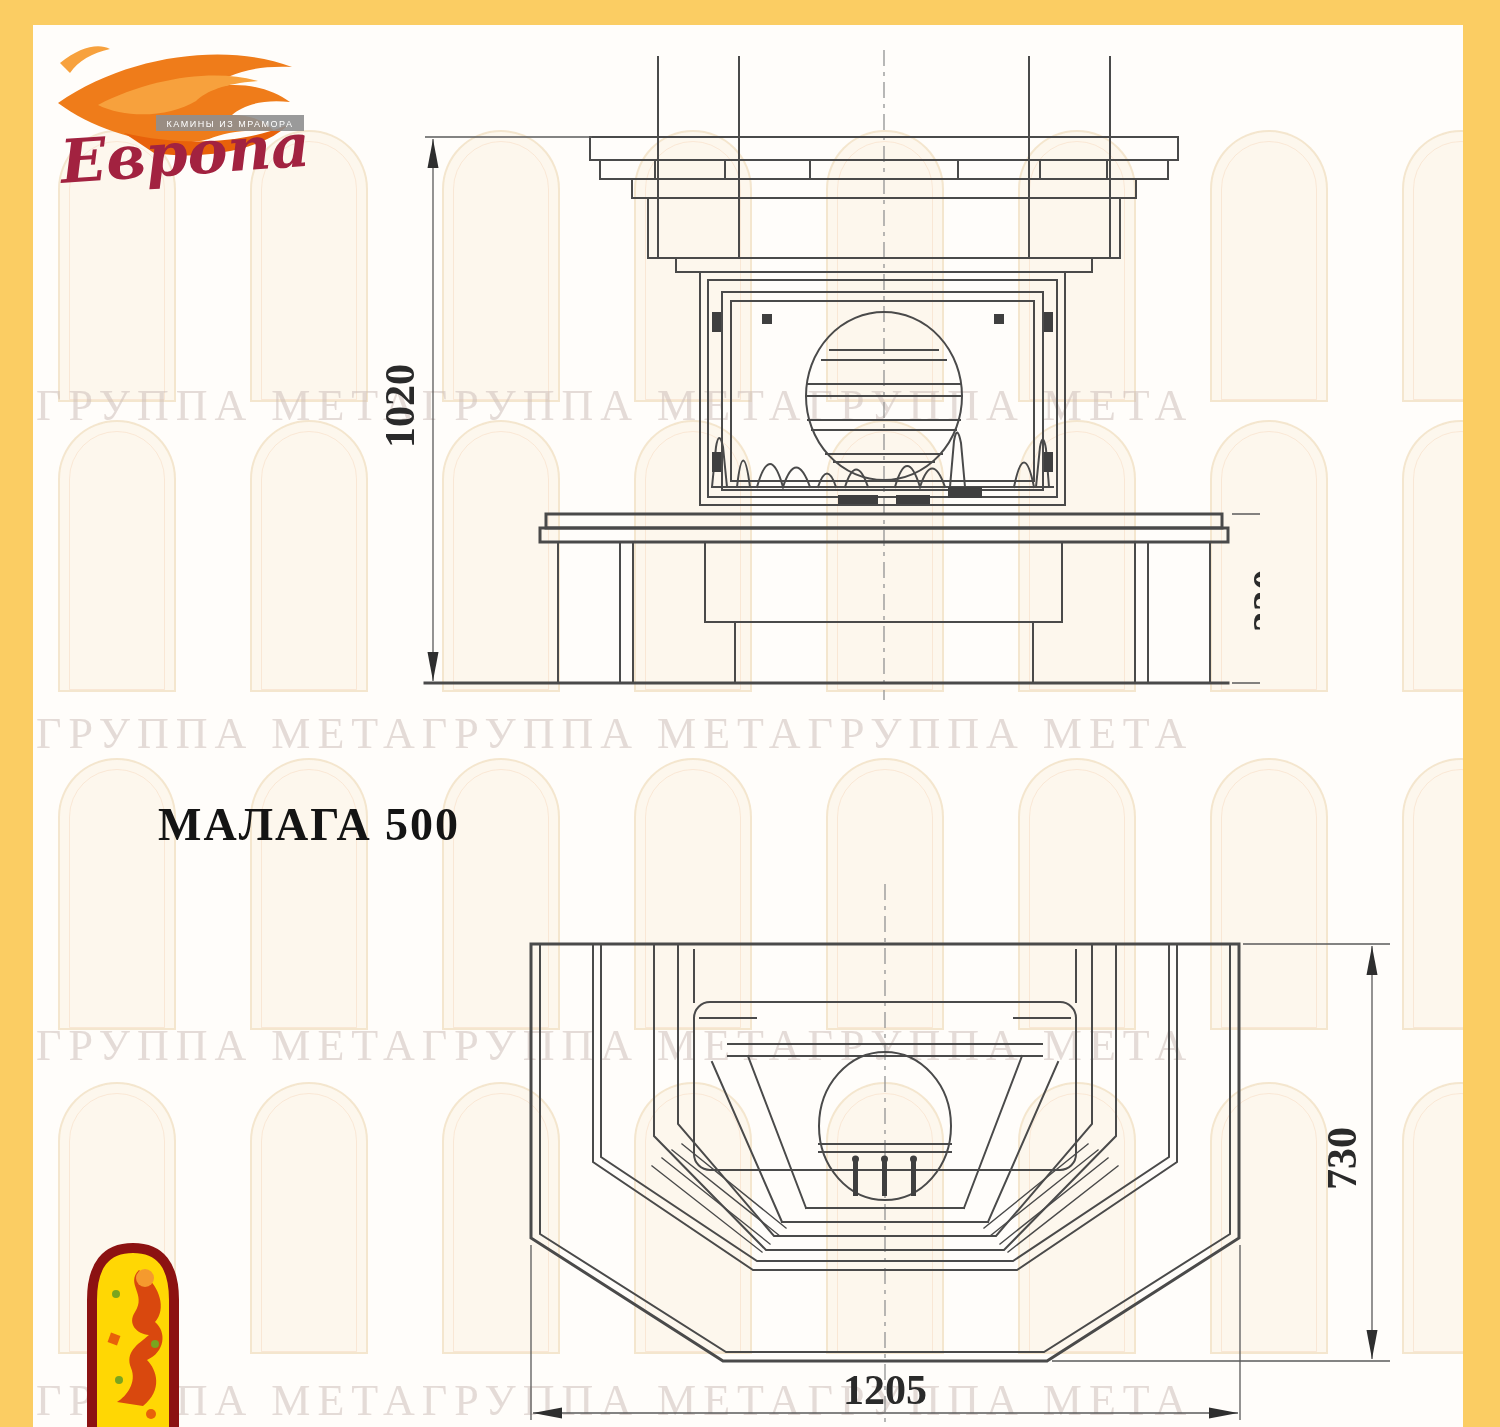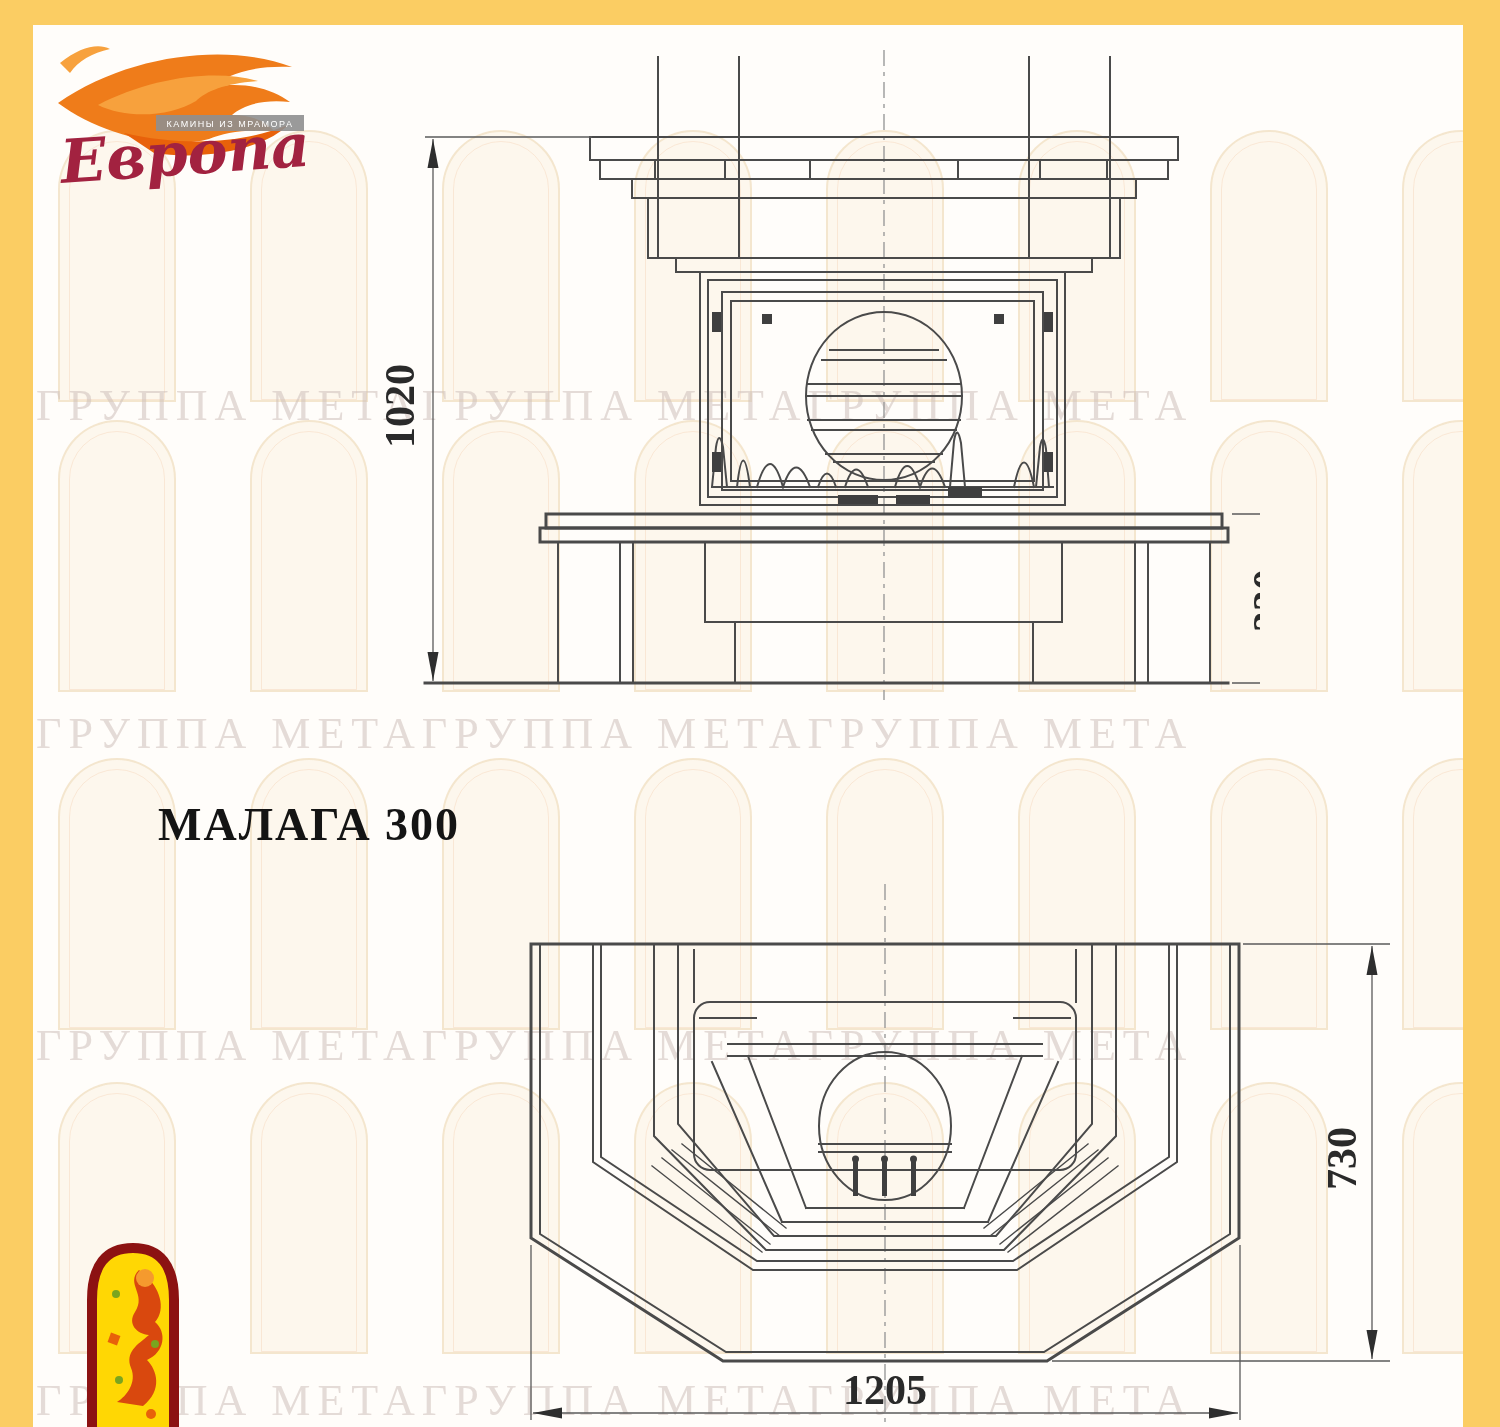--- a/index.html
+++ b/index.html
@@ -93,21 +93,21 @@
       <path d="M58,80 C112,52 176,44 218,56 C186,58 166,66 156,76 C130,92 86,94 58,80 Z" fill="#f7a13d"></path>
       <path d="M84,108 C144,122 204,118 248,100 C224,124 164,136 114,128 Z" fill="#e8610a"></path>
     </g>
     <g>
       <rect x="116" y="90" width="148" height="16" fill="#8f8f8f" opacity="0.9"></rect>
       <text x="190" y="102" text-anchor="middle" font-size="9" letter-spacing="1.5" fill="#ffffff" font-family="Liberation Sans, sans-serif">КАМИНЫ ИЗ МРАМОРА</text>
     </g>
     <text x="22" y="158" transform="rotate(-4 22 158)" font-family="DejaVu Serif, serif" font-style="italic" font-weight="bold" font-size="60" fill="#a22240">Европа</text>
   </svg>
 
-  <div id="model-title">МАЛАГА 300</div>
+  <div id="model-title">МАЛАГА 500</div>
 
   <svg id="front-svg" class="drawing" width="880" height="660" viewBox="380 40 880 660">
     <path class="cl" d="M884,50 V700"></path>
     <g class="ln">
 
       <path d="M658,57 V256 M739,57 V256 M1029,57 V256 M1110,57 V256"></path>
 
       <rect x="590" y="137" width="588" height="23"></rect>
       <rect x="600" y="160" width="568" height="19"></rect>
       <rect x="632" y="179" width="504" height="19"></rect>

